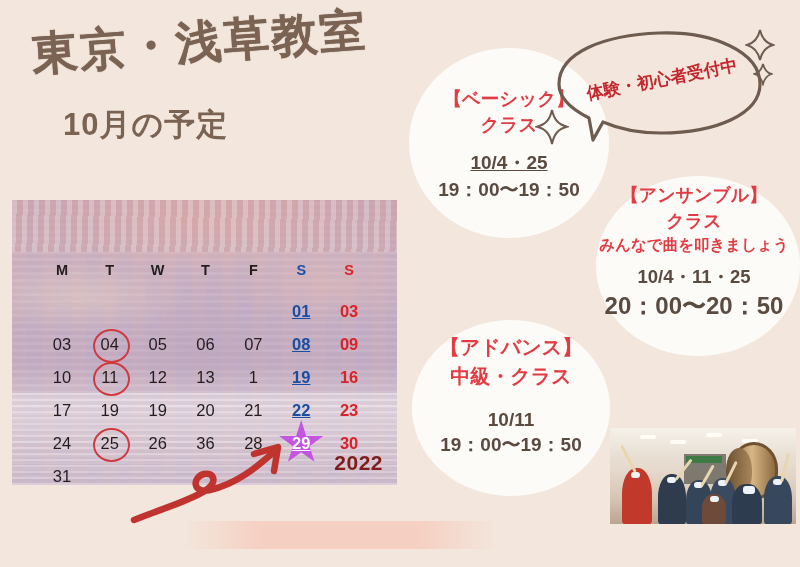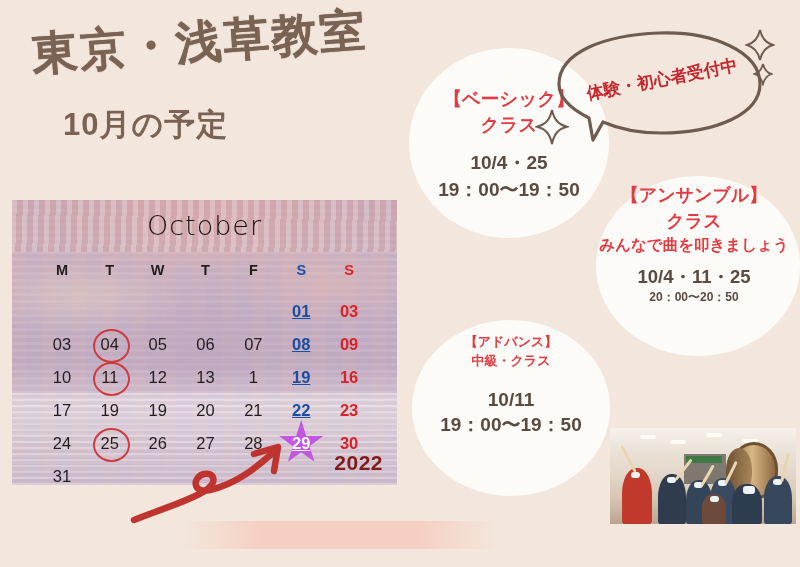--- a/index.html
+++ b/index.html
@@ -34,33 +34,33 @@
   #blob-ensemble{ left:596px; top:176px; width:204px; height:180px; }
   #blob-advance{ left:412px; top:320px; width:198px; height:176px; }
 
   .card{ position:absolute; text-align:center; white-space:nowrap; }
   .c-head{ color:#e23b42; font-weight:bold; }
   .c-body{ color:#5a4a40; font-weight:bold; }
 
   
   #basic-card{ left:409px; top:86px; width:200px; }
   #basic-title{ font-size:18.5px; line-height:1.42; }
-  #basic-dates{ font-size:19px; margin-top:11px; }
+  #basic-dates{ font-size:19px; margin-top:11px;text-decoration:underline; }
   #basic-time{ font-size:19px; line-height:1.45; }
 
   
   #ensemble-card{ left:588px; top:183px; width:212px; }
   #ensemble-title{ font-size:18px; line-height:1.42; }
   #ensemble-note{ font-size:15.5px; color:#e23b42; font-weight:bold; margin-top:1px; }
   #ensemble-dates{ font-size:18.5px; margin-top:8px; }
-  #ensemble-time{ font-size:12px; line-height:1.45; }
+  #ensemble-time{ font-size:24px; line-height:1.45; }
 
   
   #advance-card{ left:410px; top:333px; width:202px; }
-  #advance-title{ font-size:13px; line-height:1.46; }
+  #advance-title{ font-size:20px; line-height:1.46; }
   #advance-dates{ font-size:19px; margin-top:18px;text-align:center; }
   #advance-time{ font-size:19px; line-height:1.45; }
 
   
   #speech-bubble{ position:absolute; left:553px; top:28px; width:212px; height:120px; }
   #speech-bubble svg{ position:absolute; inset:0; }
   #bubble-text{
     position:absolute; left:14px; top:40px; width:190px;
     text-align:center; color:#c4272d; font-weight:bold;
     font-size:17px; transform:rotate(-11deg); white-space:nowrap;
@@ -240,21 +240,20 @@
       <path d="M17 2 C19.2 12 23.5 16.5 32 18.8 C23.5 21 19.2 25.5 17 36 C14.8 25.5 10.5 21 2 18.8 C10.5 16.5 14.8 12 17 2 Z" fill="#fdfbf8" stroke="#6f5c50" stroke-width="2"></path>
     </svg>
   </div>
 
   <div id="calendar">
     <div id="cal-photo"></div>
     <div id="cal-photo-top"></div>
     <div id="cal-photo-bottom"></div>
     <div id="cal-veil"></div>
 
-    <div id="cal-month">October</div>
     <div id="cal-grid">
         <div class="dow">M</div>
         <div class="dow">T</div>
         <div class="dow">W</div>
         <div class="dow">T</div>
         <div class="dow">F</div>
         <div class="dow sat">S</div>
         <div class="dow sun">S</div>
         <div class="day empty"></div>
         <div class="day empty"></div>
@@ -280,21 +279,21 @@
         <div class="day">17</div>
         <div class="day">19</div>
         <div class="day">19</div>
         <div class="day">20</div>
         <div class="day">21</div>
         <div class="day sat">22</div>
         <div class="day sun">23</div>
         <div class="day">24</div>
         <div class="day circled">25</div>
         <div class="day">26</div>
-        <div class="day">27</div>
+        <div class="day">36</div>
         <div class="day">28</div>
         <div class="day sat starred">29</div>
         <div class="day sun">30</div>
         <div class="day">31</div>
         <div class="day empty"></div>
         <div class="day empty"></div>
         <div class="day empty"></div>
         <div class="day empty"></div>
         <div class="day empty"></div>
         <div class="day empty"></div>

